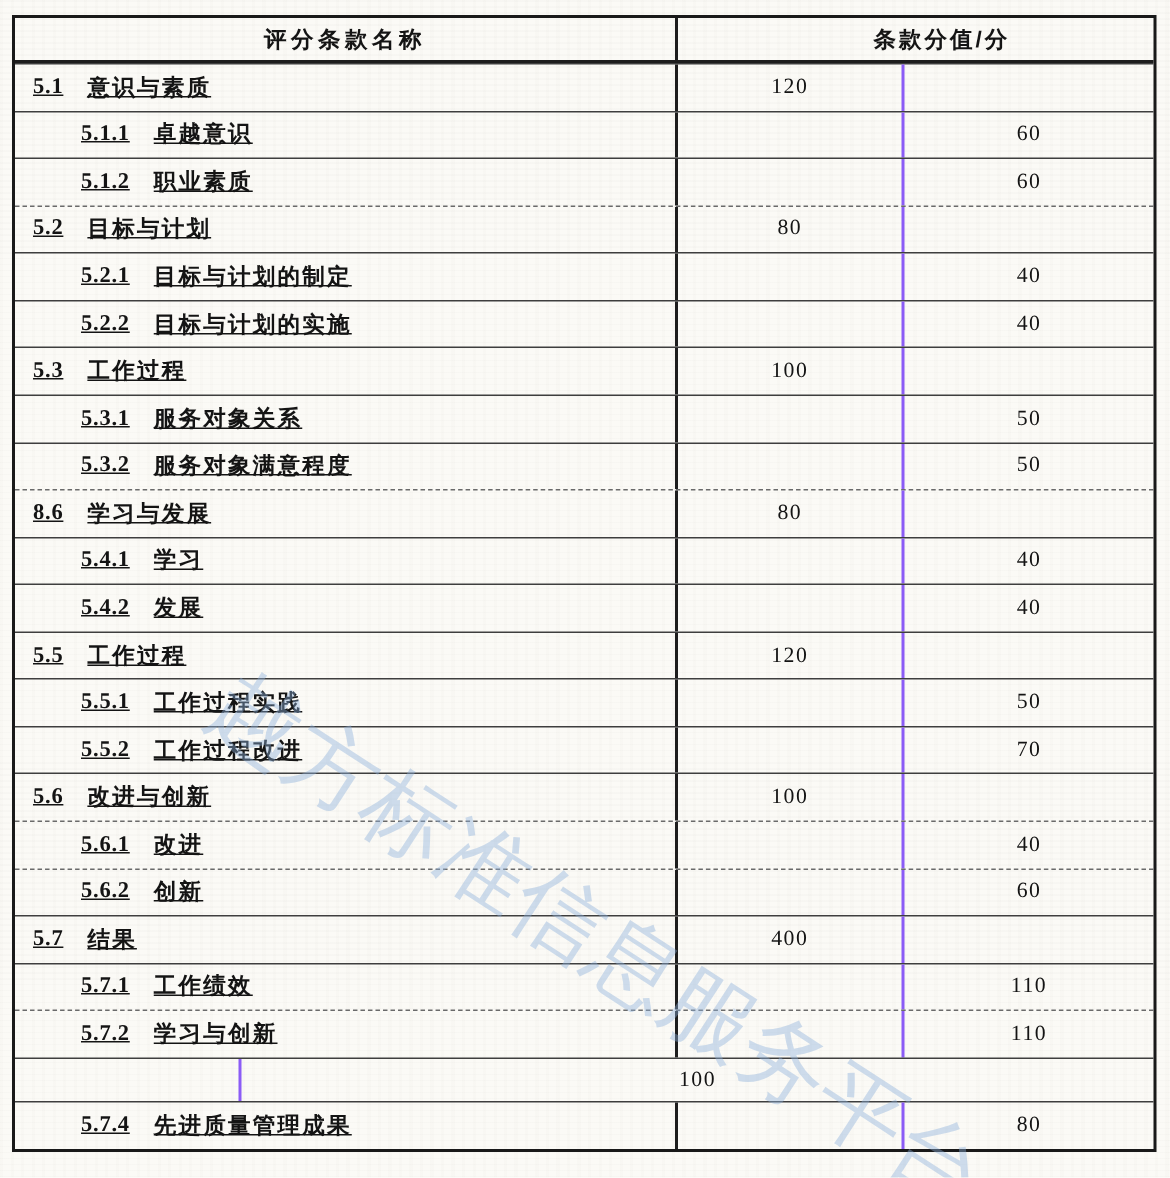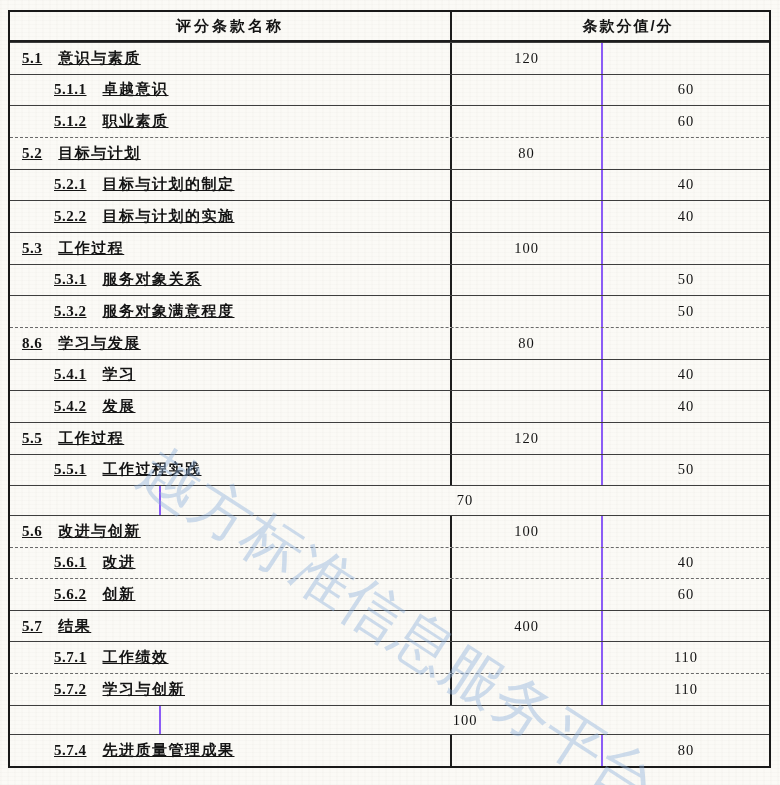--- a/index.html
+++ b/index.html
@@ -237,20 +237,24 @@
     <div class="row sub">
       <div class="c1">
           <span class="no">5.5.1</span>
           <span class="t">工作过程实践</span>
         </div>
       <div class="c2"></div>
       <div class="c3">50</div>
     </div>
 
     <div class="row sub">
+      <div class="c1">
+          <span class="no">5.5.2</span>
+          <span class="t">工作过程改进</span>
+        </div>
       <div class="c2"></div>
       <div class="c3">70</div>
     </div>
 
     <div class="row">
       <div class="c1">
           <span class="no">5.6</span>
           <span class="t">改进与创新</span>
         </div>
       <div class="c2">100</div>

